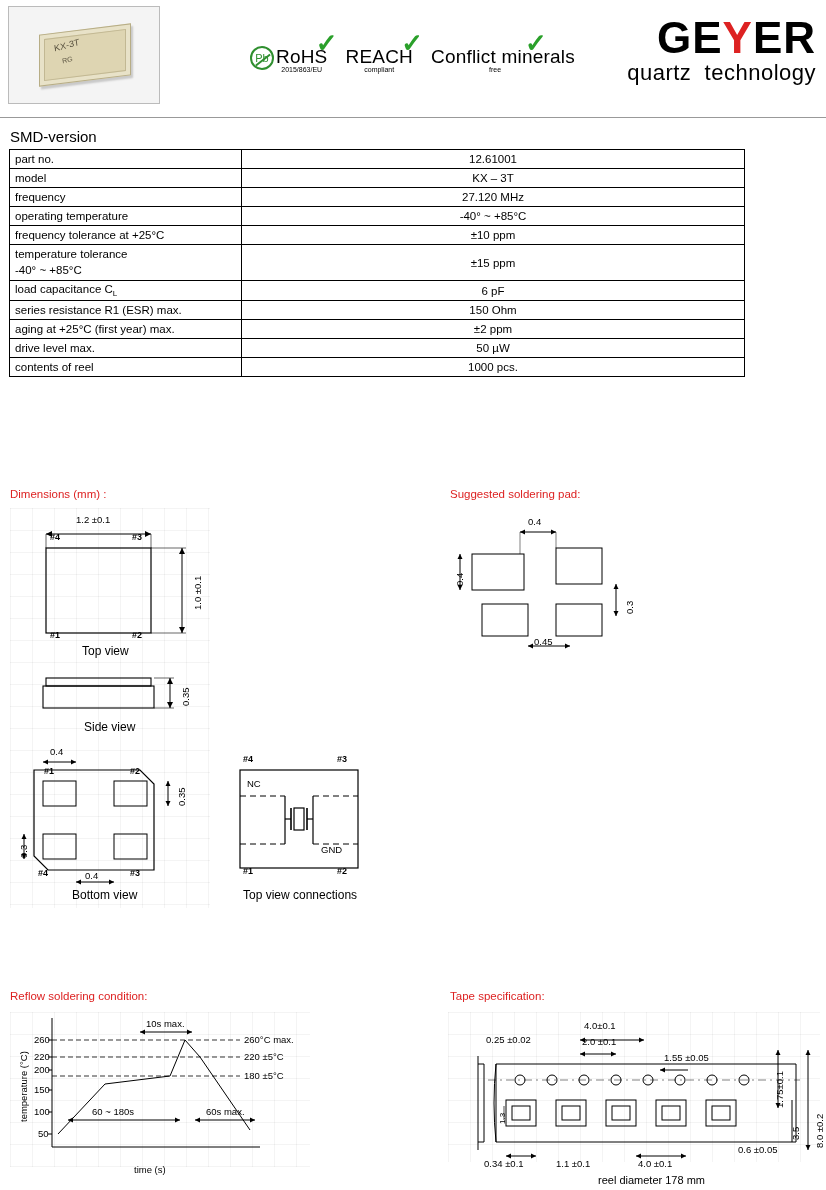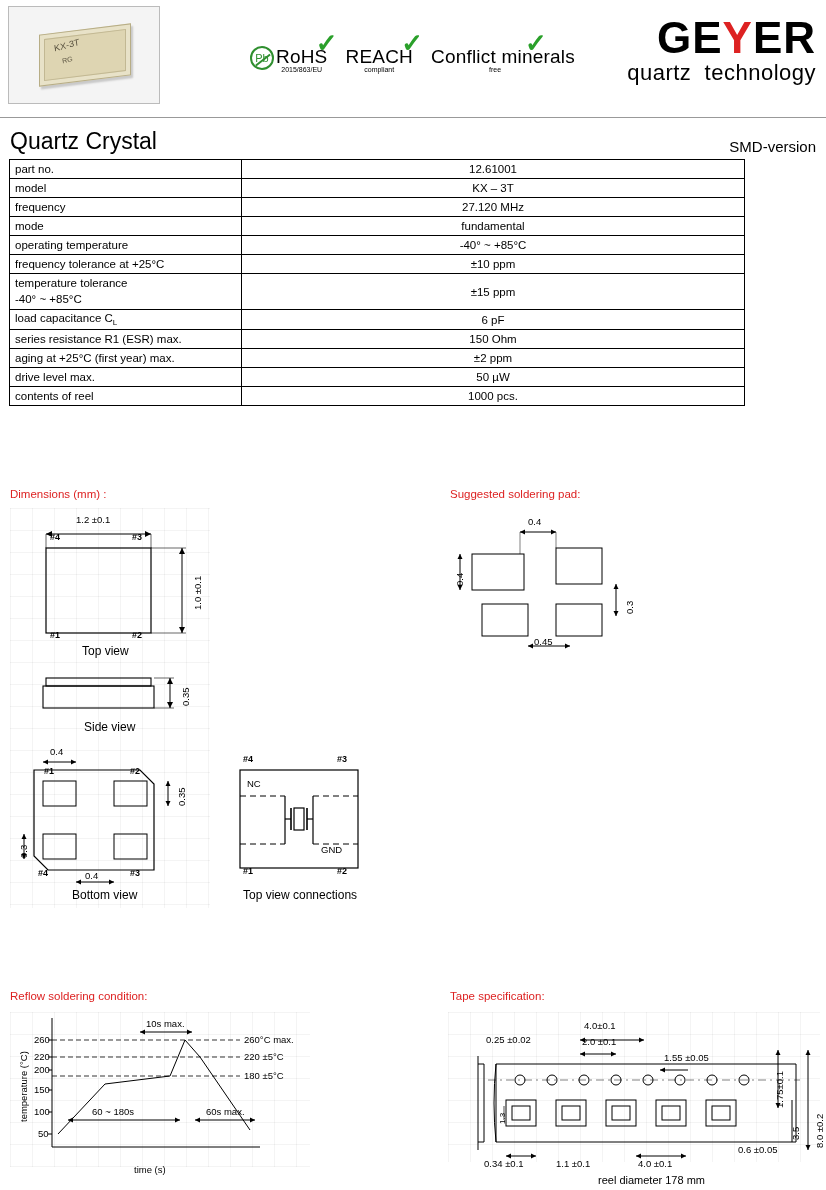--- a/index.html
+++ b/index.html
@@ -179,41 +179,36 @@
 
   </div>
 
   <div class="logo">
     <div class="g1"><span>GE</span><span class="y">Y</span><span>ER</span></div>
     <div class="g2"><span>quartz</span>&nbsp;&nbsp;<span>technology</span></div>
   </div>
 </div>
 
 <div class="title-row">
-  <div class="title-main">Quartz Crystal</div>
   <div class="title-sub">SMD-version</div>
 </div>
 
 <table class="spec">
   <tbody>
     <tr>
       <td class="k">part no.</td>
       <td class="v">12.61001</td>
     </tr>
     <tr>
       <td class="k">model</td>
       <td class="v">KX – 3T</td>
     </tr>
     <tr>
       <td class="k">frequency</td>
       <td class="v">27.120 MHz</td>
-    </tr>
-    <tr>
-      <td class="k">mode</td>
-      <td class="v">fundamental</td>
     </tr>
     <tr>
       <td class="k">operating temperature</td>
       <td class="v">-40° ~ +85°C</td>
     </tr>
     <tr>
       <td class="k">frequency tolerance at +25°C</td>
       <td class="v">±10 ppm</td>
     </tr>
     <tr>

